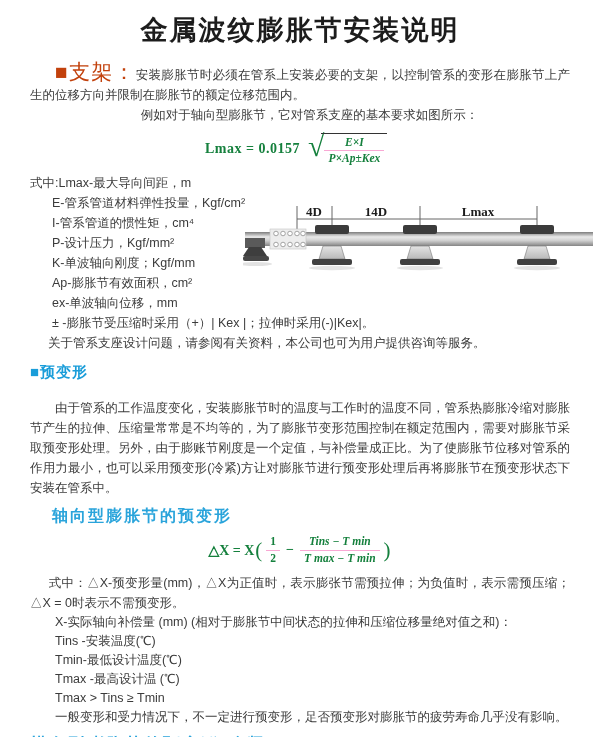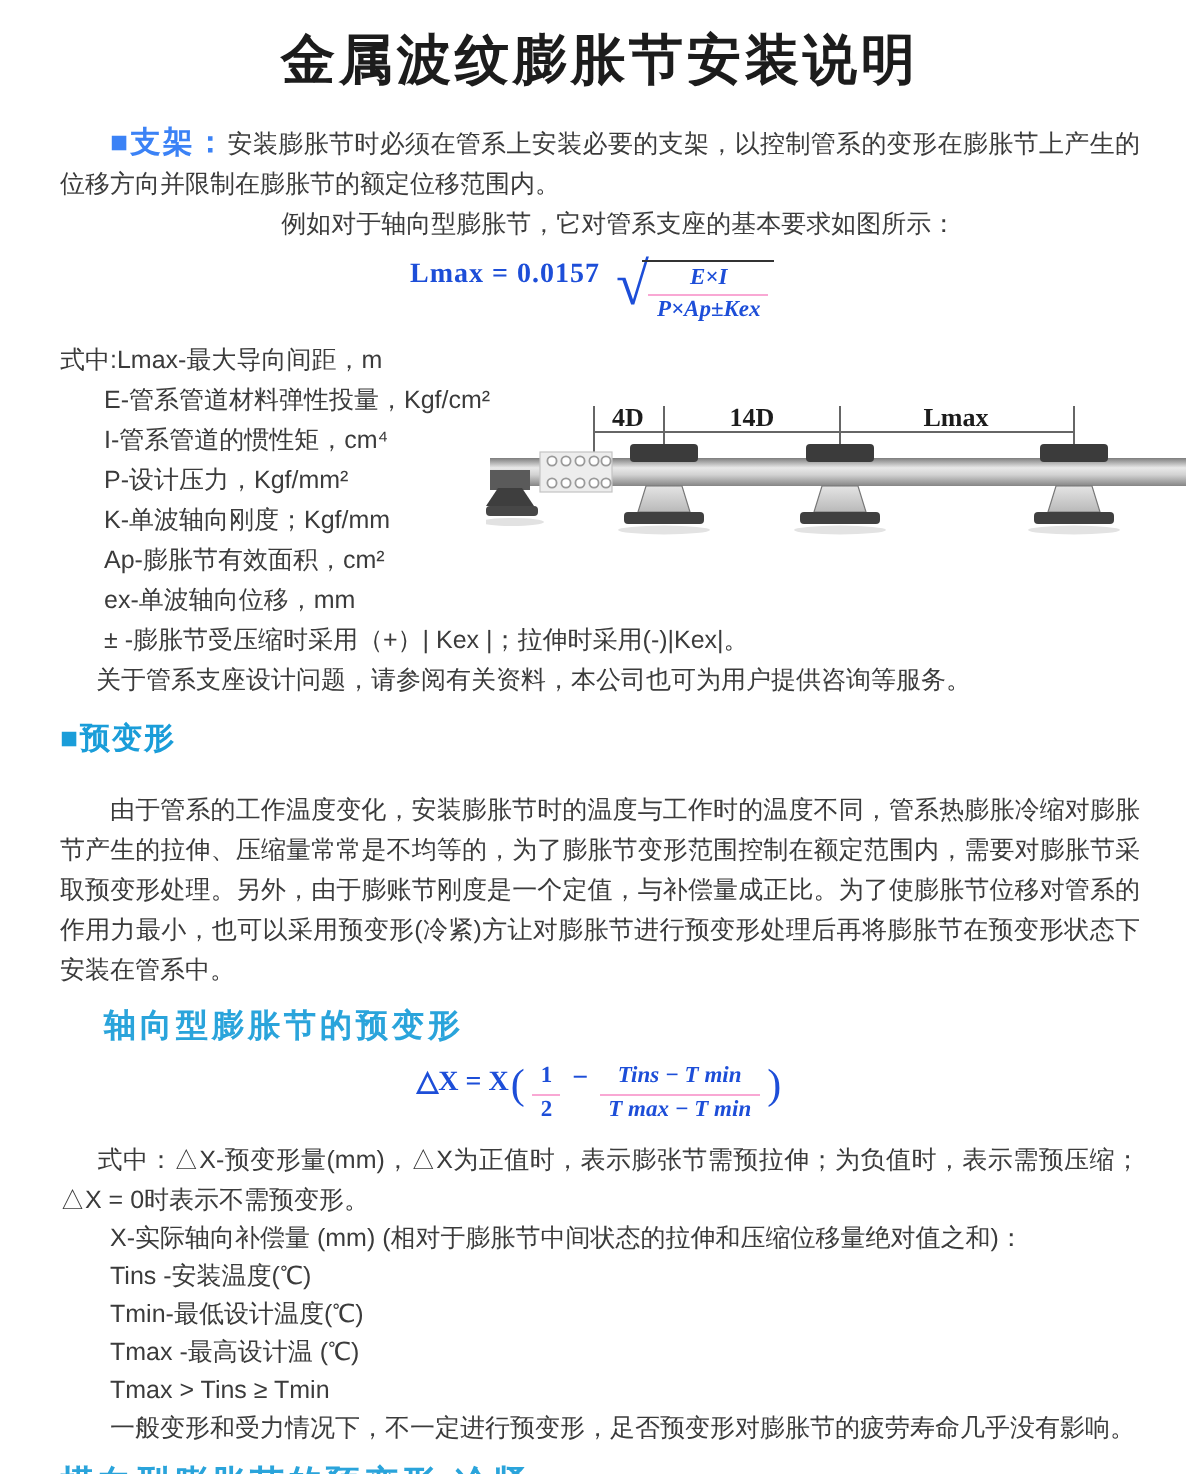--- a/index.html
+++ b/index.html
@@ -10,35 +10,35 @@
   }
   .doc{width:600px;box-sizing:border-box;padding:12px 30px 0 30px;}
   h1.title{
     margin:0 0 14px 0;text-align:center;
     font-size:27px;font-weight:bold;color:#1c1c1c;letter-spacing:2px;
   }
   .para{margin:0;font-size:12.5px;line-height:20px;text-align:justify;}
   .indent{text-indent:2em;}
   .indent15{text-indent:1.5em;text-align:center;}
   .sec-head{
-    color:#3b82f6;font-size:15px;font-weight:bold;letter-spacing:1px;
+    color:#c2410c;font-size:21px;font-weight:normal;letter-spacing:1px;
   }
   h2.blue-h{
     margin:10px 0 16px 0;color:#1a9dd9;font-size:15px;font-weight:bold;letter-spacing:1px;
   }
   h3.sub-h{
     margin:8px 0 4px 22px;color:#2aa4db;font-size:16px;font-weight:bold;letter-spacing:2px;
   }
   h3.sub-h2{
     margin:6px 0 4px 0;color:#2aa4db;font-size:17px;font-weight:bold;letter-spacing:2px;
   }
   
   .formula{
-    font-family:"Liberation Serif",serif;font-weight:bold;color:#1d4ed8;
-    font-size:14px;display:flex;align-items:flex-start;margin:8px 0;
+    font-family:"Liberation Serif",serif;font-weight:bold;color:#15803d;
+    font-size:14px;display:flex;align-items:center;margin:8px 0;
   }
   .formula1{margin-left:175px;}
   .formula.center{justify-content:center;}
   .frac{
     display:inline-block;vertical-align:middle;text-align:center;
     font-size:11.5px;line-height:1.15;margin:0 3px;
   }
   .frac .num{display:block;padding:0 4px 1px 4px;border-bottom:1px solid #f9a8d4;}
   .frac .den{display:block;padding:1px 4px 0 4px;}
   .it{font-style:italic;}

